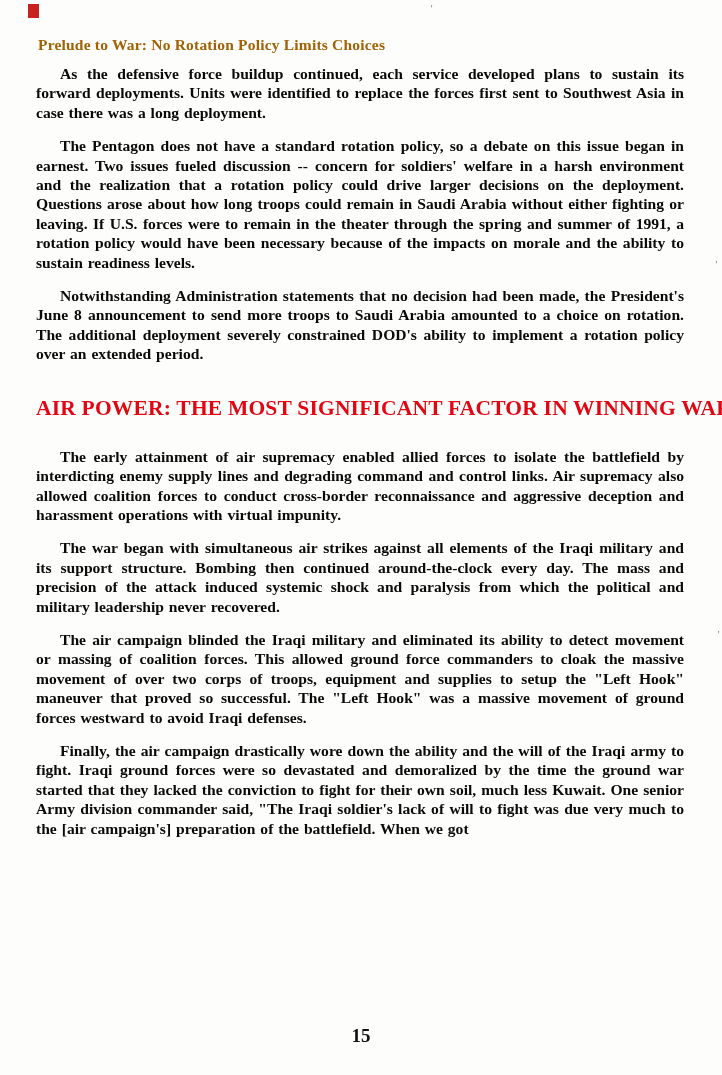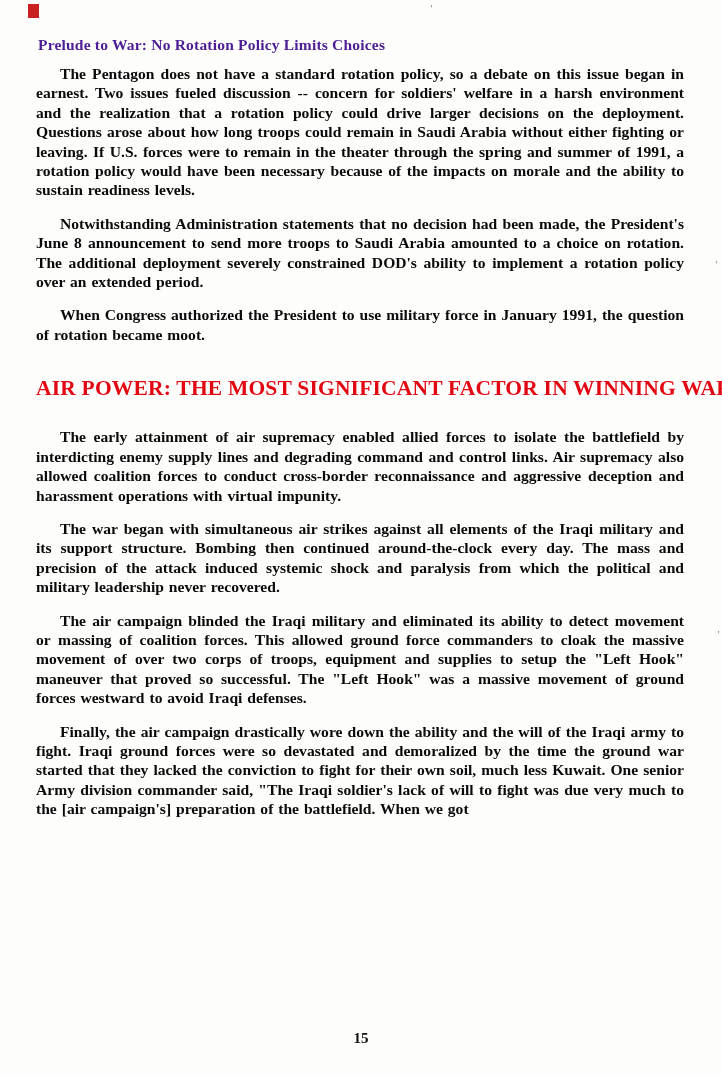--- a/index.html
+++ b/index.html
@@ -13,21 +13,21 @@
     color: #0a0a0a;
   }
   .page {
     position: relative;
     padding: 36px 38px 0 36px;
     box-sizing: border-box;
     width: 722px;
     height: 1075px;
   }
   .h-green {
-    color: #4c1d95;
+    color: #a16207;
     font-weight: bold;
     font-size: 15.5px;
     margin: 0 0 10px 2px;
     letter-spacing: 0.2px;
   }
   p.body {
     font-weight: bold;
     font-size: 15.6px;
     line-height: 19.4px;
     text-align: justify;
@@ -43,21 +43,21 @@
     margin: 32px 0 26px 0;
     letter-spacing: 0.2px;
     white-space: nowrap;
   }
   .pagenum {
     position: absolute;
     bottom: 28px;
     left: 0;
     width: 100%;
     text-align: center;
-    font-size: 15px;
+    font-size: 19px;
     font-weight: bold;
     color: #111;
   }
   .artifact-red {
     position: absolute;
     left: 28px;
     top: 4px;
     width: 11px;
     height: 14px;
     background: #c92020;
@@ -77,23 +77,23 @@
 
 <div class="page">
 
   <div class="artifact-red"></div>
   <span class="tick tick-1">'</span>
   <span class="tick tick-2">'</span>
   <span class="tick tick-3">'</span>
 
   <div class="h-green">Prelude to War: No Rotation Policy Limits Choices</div>
 
+  <p class="body">As the defensive force buildup continued, each service developed plans to sustain its forward deployments. Units were identified to replace the forces first sent to Southwest Asia in case there was a long deployment.</p>
   <p class="body">The Pentagon does not have a standard rotation policy, so a debate on this issue began in earnest. Two issues fueled discussion -- concern for soldiers' welfare in a harsh environment and the realization that a rotation policy could drive larger decisions on the deployment. Questions arose about how long troops could remain in Saudi Arabia without either fighting or leaving. If U.S. forces were to remain in the theater through the spring and summer of 1991, a rotation policy would have been necessary because of the impacts on morale and the ability to sustain readiness levels.</p>
   <p class="body">Notwithstanding Administration statements that no decision had been made, the President's June 8 announcement to send more troops to Saudi Arabia amounted to a choice on rotation. The additional deployment severely constrained DOD's ability to implement a rotation policy over an extended period.</p>
-  <p class="body">When Congress authorized the President to use military force in January 1991, the question of rotation became moot.</p>
 
   <div class="h-red">AIR POWER: THE MOST SIGNIFICANT FACTOR IN WINNING WAR</div>
 
   <p class="body">The early attainment of air supremacy enabled allied forces to isolate the battlefield by interdicting enemy supply lines and degrading command and control links. Air supremacy also allowed coalition forces to conduct cross-border reconnaissance and aggressive deception and harassment operations with virtual impunity.</p>
   <p class="body">The war began with simultaneous air strikes against all elements of the Iraqi military and its support structure. Bombing then continued around-the-clock every day. The mass and precision of the attack induced systemic shock and paralysis from which the political and military leadership never recovered.</p>
   <p class="body">The air campaign blinded the Iraqi military and eliminated its ability to detect movement or massing of coalition forces. This allowed ground force commanders to cloak the massive movement of over two corps of troops, equipment and supplies to setup the "Left Hook" maneuver that proved so successful. The "Left Hook" was a massive movement of ground forces westward to avoid Iraqi defenses.</p>
   <p class="body">Finally, the air campaign drastically wore down the ability and the will of the Iraqi army to fight. Iraqi ground forces were so devastated and demoralized by the time the ground war started that they lacked the conviction to fight for their own soil, much less Kuwait. One senior Army division commander said, "The Iraqi soldier's lack of will to fight was due very much to the [air campaign's] preparation of the battlefield. When we got</p>
 
   <div class="pagenum">15</div>
 

